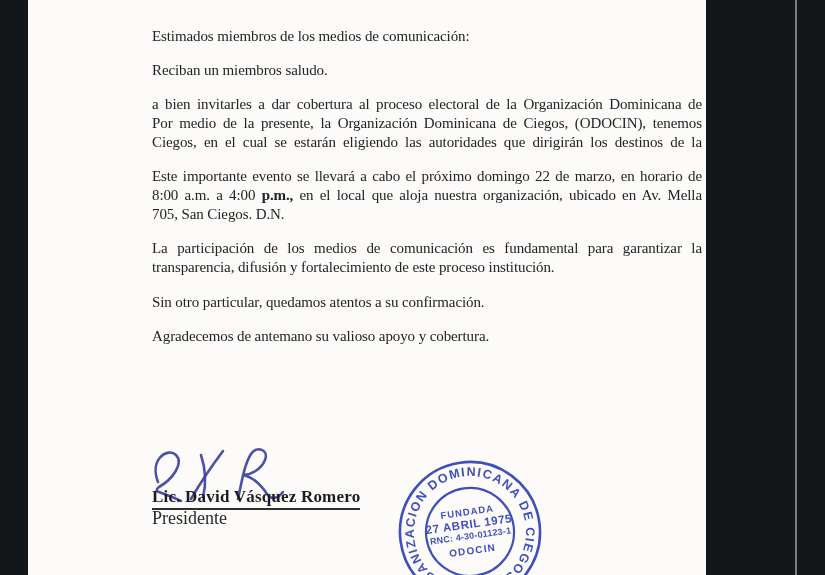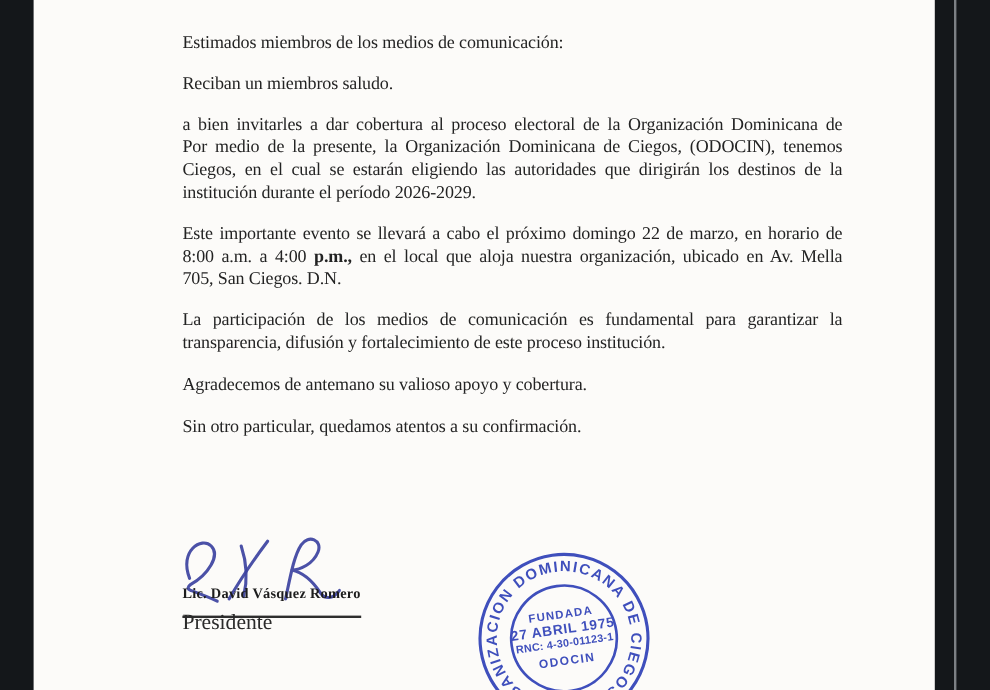--- a/index.html
+++ b/index.html
@@ -4,37 +4,37 @@
 <style>
   html,body{margin:0;padding:0;background:#14171a;}
   .stage{
     position:relative;width:825px;height:575px;overflow:hidden;
     background:#14171a;font-family:"Liberation Serif","DejaVu Serif",serif;
   }
   .bar{position:absolute;top:0;height:575px;}
   .bar-left{left:0;width:28px;background:#14171a;}
   .bar-right{left:795px;width:30px;background:#14171a;border-left:2px solid #7c8084;box-sizing:border-box;}
   .page{
-    position:absolute;left:28px;top:0;width:751px;height:575px;
+    position:absolute;left:28px;top:0;width:678px;height:575px;
     background:#fcfbf9;overflow:hidden;color:#212121;
   }
   .letter-flow{
     position:absolute;left:124px;top:27px;width:550px;
     font-size:15px;line-height:19px;letter-spacing:-0.1px;color:#232323;
   }
   .lp{margin:0 0 15px 0;}
   .gap16{margin-bottom:16px;}
   .jline{text-align:justify;text-align-last:justify;}
   .jline.last{text-align-last:left;}
   .closing{margin-top:58px;margin-bottom:0;}
   b.inkbold{font-weight:bold;}
   .signer-name{
     position:absolute;left:124px;top:487px;
-    font-size:12px;font-weight:bold;color:#1d1d1d;
-    border-bottom:2px solid #2e2e2e;padding-bottom:11px;letter-spacing:0.2px;
+    font-size:17px;font-weight:bold;color:#1d1d1d;
+    border-bottom:2px solid #2e2e2e;padding-bottom:1px;letter-spacing:0.2px;
   }
   .signer-title{
     position:absolute;left:124px;top:508px;
     font-size:18px;color:#2a2a2a;
   }
   .signature-svg{position:absolute;left:118px;top:446px;width:138px;height:60px;}
   .signature-svg path{fill:none;stroke-width:2.6;stroke-linecap:round;stroke-linejoin:round;opacity:0.92;}
   .stamp-svg{
     position:absolute;left:362px;top:452px;width:160px;height:160px;
     transform:rotate(-8deg);opacity:0.9;
@@ -61,37 +61,36 @@
     <div class="letter-flow">
 
       <p class="lp">Estimados miembros de los medios de comunicación:</p>
 
       <p class="lp">Reciban un miembros saludo.</p>
 
       <div class="lp">
         <div class="jline">a bien invitarles a dar cobertura al proceso electoral de la Organización Dominicana de</div>
         <div class="jline">Por medio de la presente, la Organización Dominicana de Ciegos, (ODOCIN), tenemos</div>
         <div class="jline">Ciegos, en el cual se estarán eligiendo las autoridades que dirigirán los destinos de la</div>
-        <div class="jline last">institución durante el período 2026-2029.</div>
       </div>
 
       <div class="lp">
         <div class="jline">Este importante evento se llevará a cabo el próximo domingo 22 de marzo, en horario de</div>
         <div class="jline"><span>8:00 a.m. a 4:00 </span><b class="inkbold">p.m.,</b><span> en el local que aloja nuestra organización, ubicado en Av. Mella</span></div>
         <div class="jline last">705, San Ciegos. D.N.</div>
       </div>
 
       <div class="lp gap16">
         <div class="jline">La participación de los medios de comunicación es fundamental para garantizar la</div>
         <div class="jline last">transparencia, difusión y fortalecimiento de este proceso institución.</div>
       </div>
 
+      <p class="lp">Sin otro particular, quedamos atentos a su confirmación.</p>
+
       <p class="lp gap16">Agradecemos de antemano su valioso apoyo y cobertura.</p>
-
-      <p class="lp">Sin otro particular, quedamos atentos a su confirmación.</p>
 
     </div>
 
     <svg class="signature-svg" viewBox="0 0 138 60" xmlns="http://www.w3.org/2000/svg">
       <g stroke="#3c42a0">
         <path d="M12 36 C3 13 22 1 30 9 C38 17 27 33 13 41 C10 43 10 45 13 46 C21 49 29 52 35 55"></path>
         <path d="M55 9 C59 21 61 35 57 51"></path>
         <path d="M77 5 C65 21 53 39 45 53"></path>
         <path d="M92 53 C96 34 99 17 105 8 C111 -1 123 4 119 14 C115 24 104 29 97 29 C107 31 115 39 121 48 C125 54 132 53 137 46"></path>
       </g>

